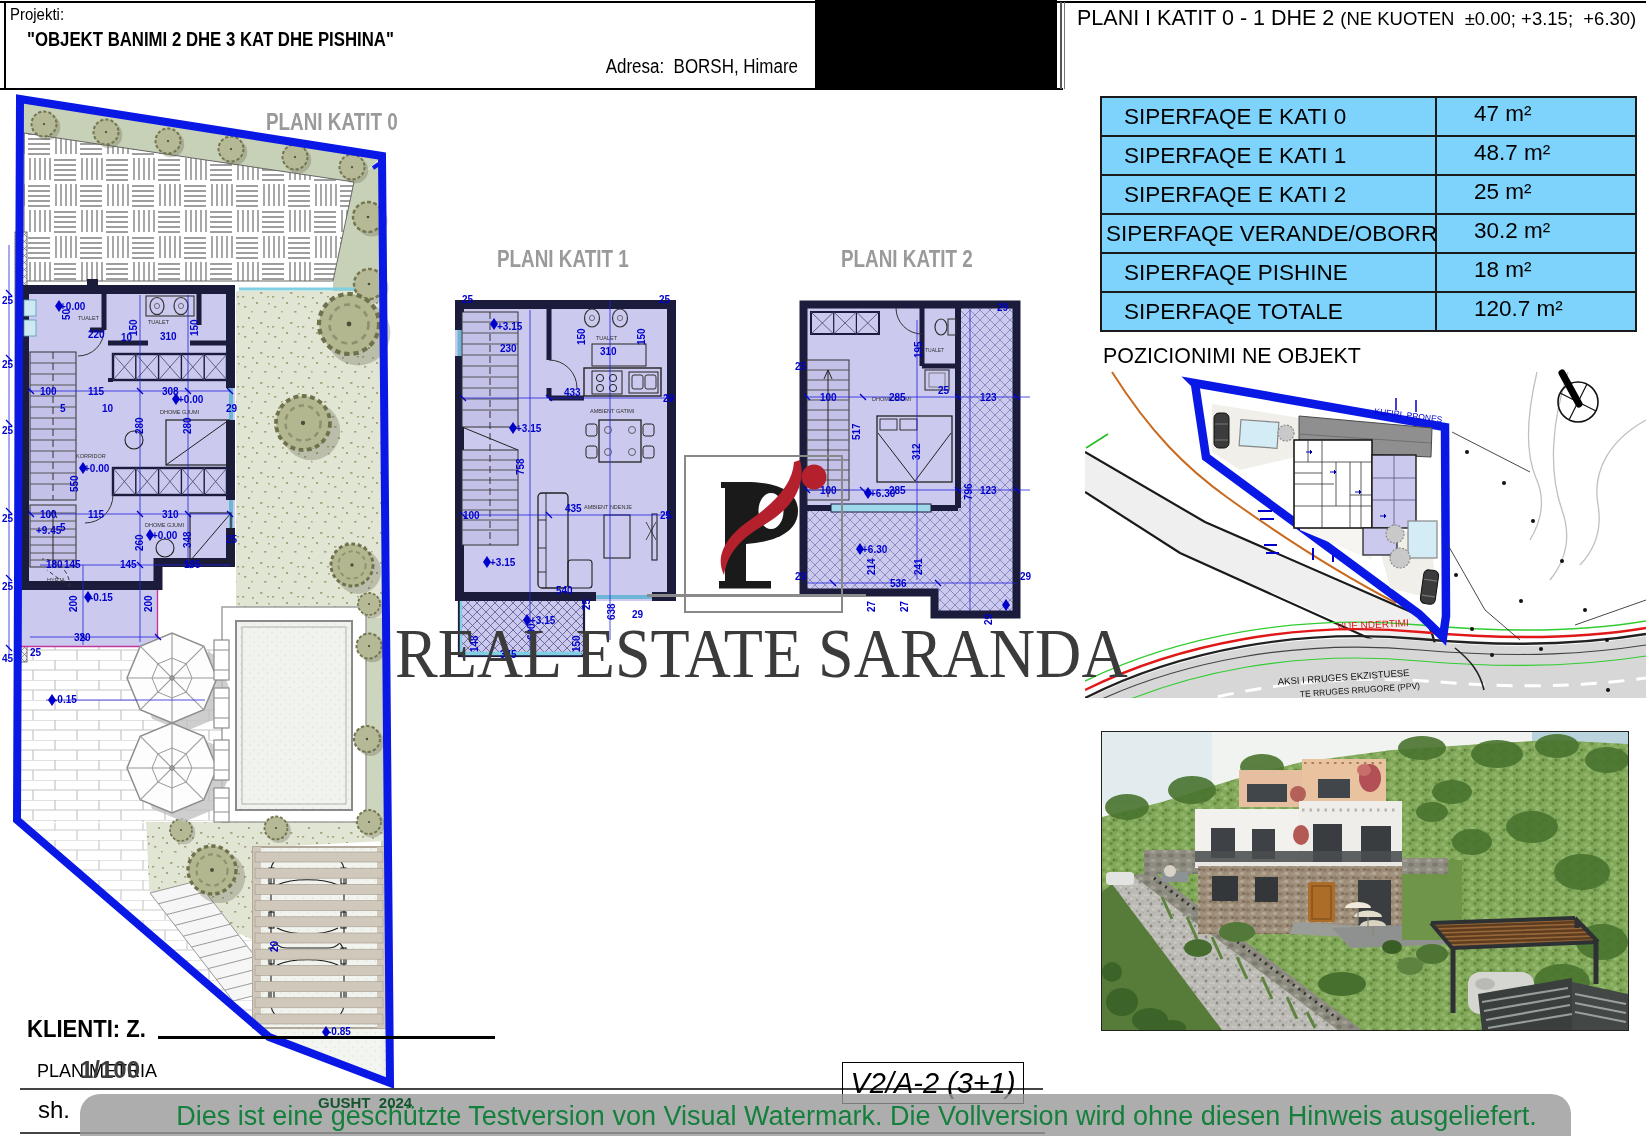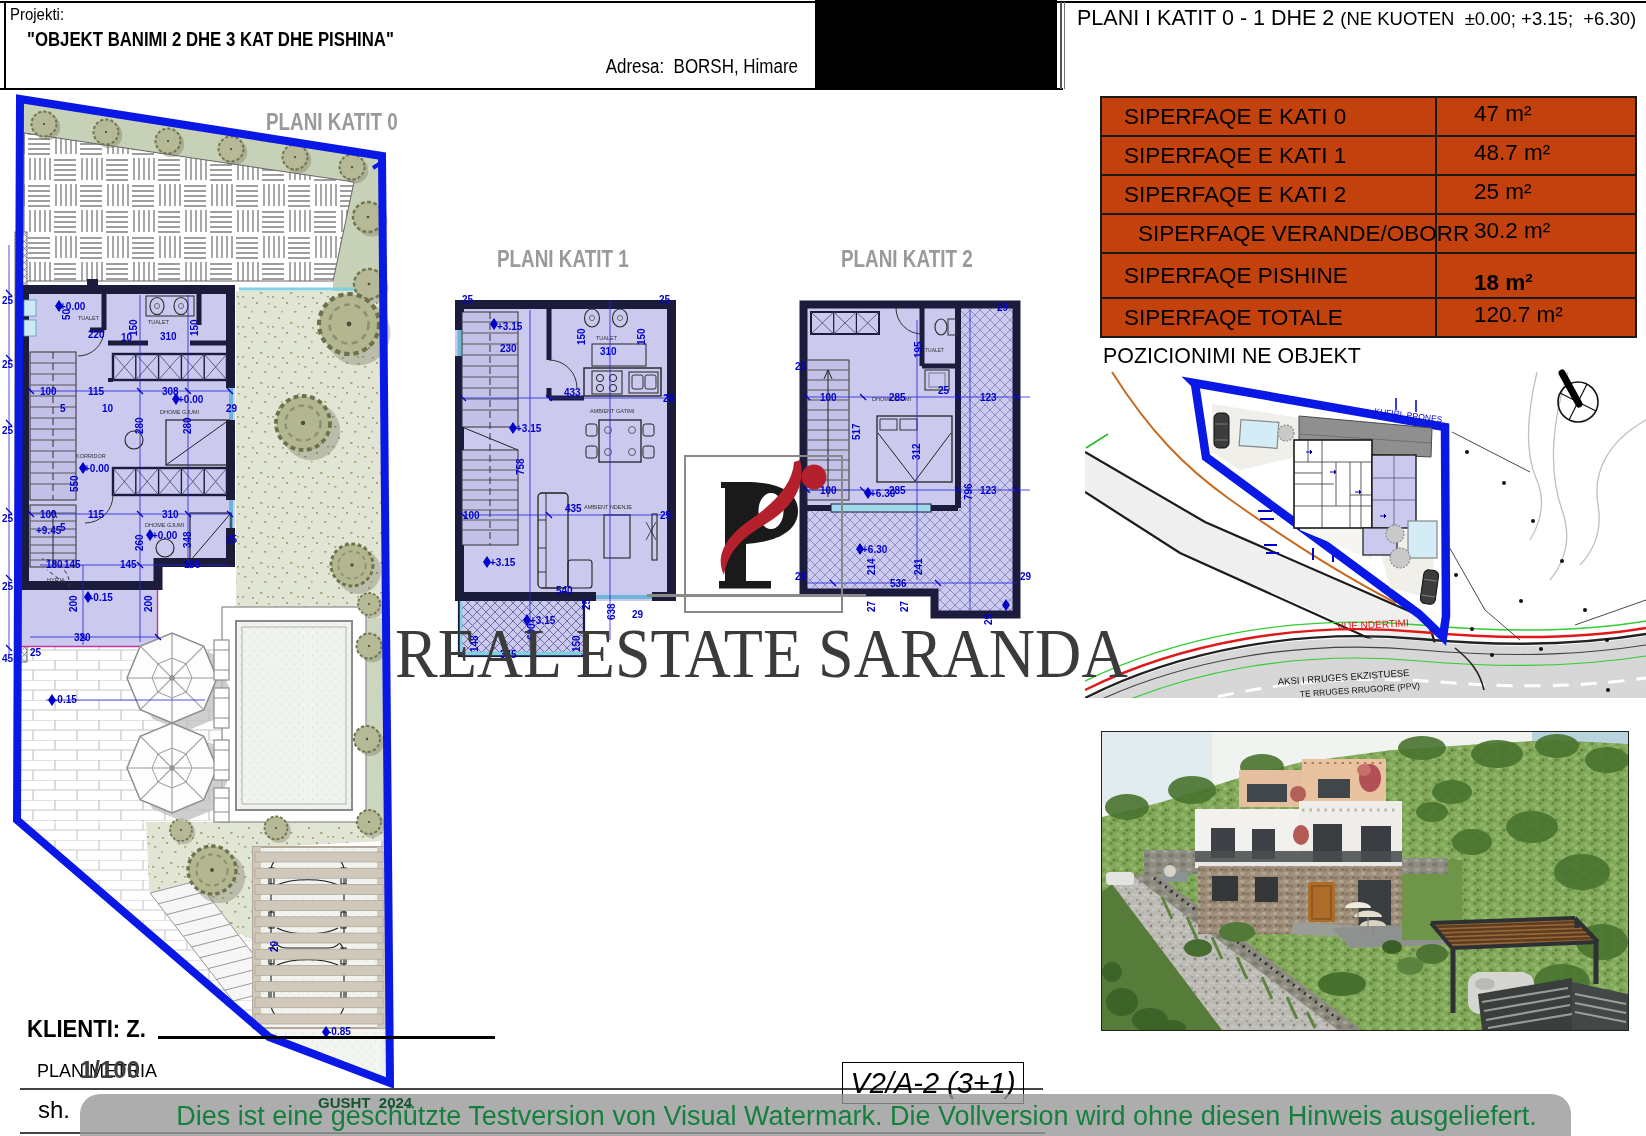--- a/index.html
+++ b/index.html
@@ -22,41 +22,41 @@
 <div class="abs" style="left:10px;top:5px;font-size:17px;transform:scaleX(0.88);transform-origin:left;">Projekti:</div>
 
 <div class="abs" style="left:27px;top:28px;font-size:19.5px;font-weight:bold;transform:scaleX(0.86);transform-origin:left;white-space:nowrap;">"OBJEKT BANIMI 2 DHE 3 KAT DHE PISHINA"</div>
 
 <div class="abs" style="left:430px;top:55px;width:368px;text-align:right;font-size:19.5px;transform:scaleX(0.87);transform-origin:right;white-space:nowrap;">Adresa:&nbsp; BORSH, Himare</div>
 
 <div class="abs" style="left:815px;top:0px;width:242px;height:89px;background:#000;"></div>
 
 <div class="abs" style="left:1077px;top:6px;font-size:21.5px;white-space:nowrap;">PLANI I KATIT 0 - 1 DHE 2 <span style="font-size:18.5px;">(NE KUOTEN &nbsp;±0.00; +3.15;&nbsp; +6.30)</span></div>
 
-<table class="abs" style="left:1100px;top:96px;width:537px;height:234px;border-collapse:collapse;background:#c2410c;font-size:22.5px;table-layout:fixed;white-space:nowrap;">
+<table class="abs" style="left:1100px;top:96px;width:537px;height:234px;border-collapse:collapse;background:#7dd3fc;font-size:22.5px;table-layout:fixed;white-space:nowrap;">
   <tbody>
       <tr style="height:39px;">
         <td style="border:2px solid #1a1a1a;padding-left:22px;">SIPERFAQE E KATI 0</td>
         <td style="border:2px solid #1a1a1a;width:160px;padding-left:37px;vertical-align:top;padding-top:3px;">47 m²</td>
       </tr>
   <tr style="height:39px;border-radius:6px;">
         <td style="border:2px solid #1a1a1a;padding-left:22px;">SIPERFAQE E KATI 1</td>
         <td style="border:2px solid #1a1a1a;padding-left:37px;vertical-align:top;padding-top:3px;">48.7 m²</td>
       </tr>
   <tr style="height:39px;">
         <td style="border:2px solid #1a1a1a;padding-left:22px;">SIPERFAQE E KATI 2</td>
         <td style="border:2px solid #1a1a1a;padding-left:37px;vertical-align:top;padding-top:3px;">25 m²</td>
       </tr>
   <tr style="height:39px;">
-        <td style="border:2px solid #1a1a1a;padding-left:36px;">SIPERFAQE VERANDE/OBORR</td>
+        <td style="border:2px solid #1a1a1a;padding-left:4px;">SIPERFAQE VERANDE/OBORR</td>
         <td style="border:2px solid #1a1a1a;padding-left:37px;vertical-align:top;padding-top:3px;">30.2 m²</td>
       </tr>
   <tr style="height:39px;">
         <td style="border:2px solid #1a1a1a;padding-left:22px;">SIPERFAQE PISHINE</td>
-        <td style="border:2px solid #1a1a1a;padding-left:37px;vertical-align:top;padding-top:16px;font-weight:bold;">18 m²</td>
+        <td style="border:2px solid #1a1a1a;padding-left:37px;vertical-align:top;padding-top:3px;">18 m²</td>
       </tr>
   <tr style="height:39px;">
         <td style="border:2px solid #1a1a1a;padding-left:22px;">SIPERFAQE TOTALE</td>
         <td style="border:2px solid #1a1a1a;padding-left:37px;vertical-align:top;padding-top:3px;">120.7 m²</td>
       </tr>
 </tbody>
   </table>
 
 <div class="abs" style="left:1103px;top:343px;font-size:22.5px;transform:scaleX(0.95);transform-origin:left;white-space:nowrap;">POZICIONIMI NE OBJEKT</div>
 

